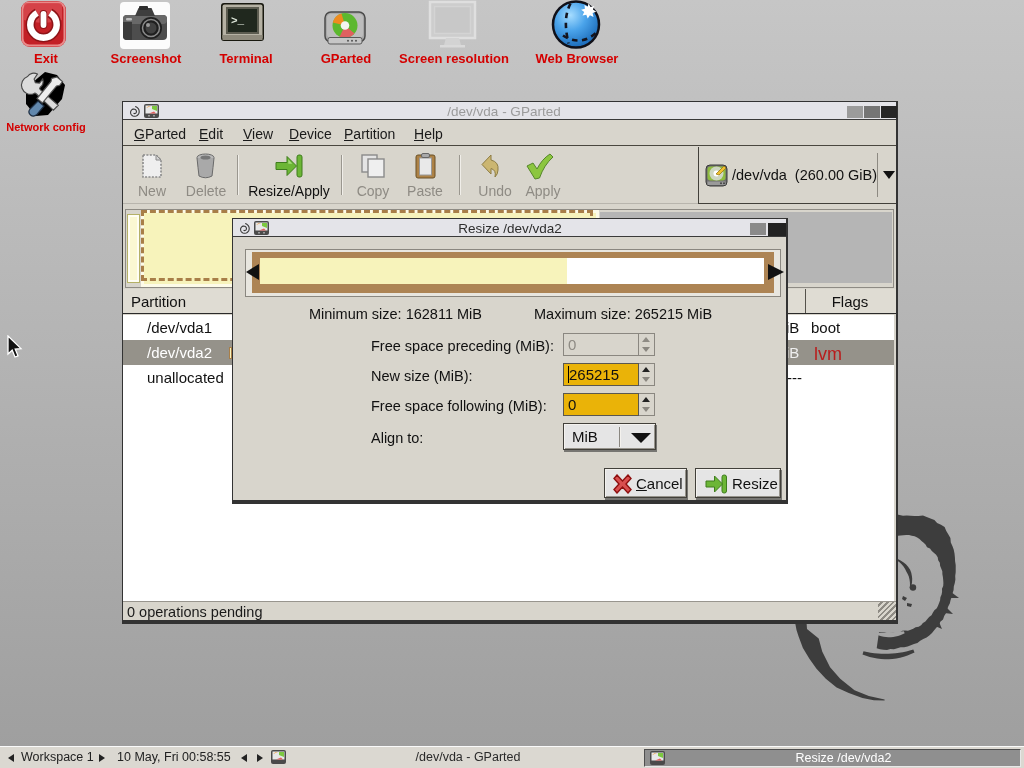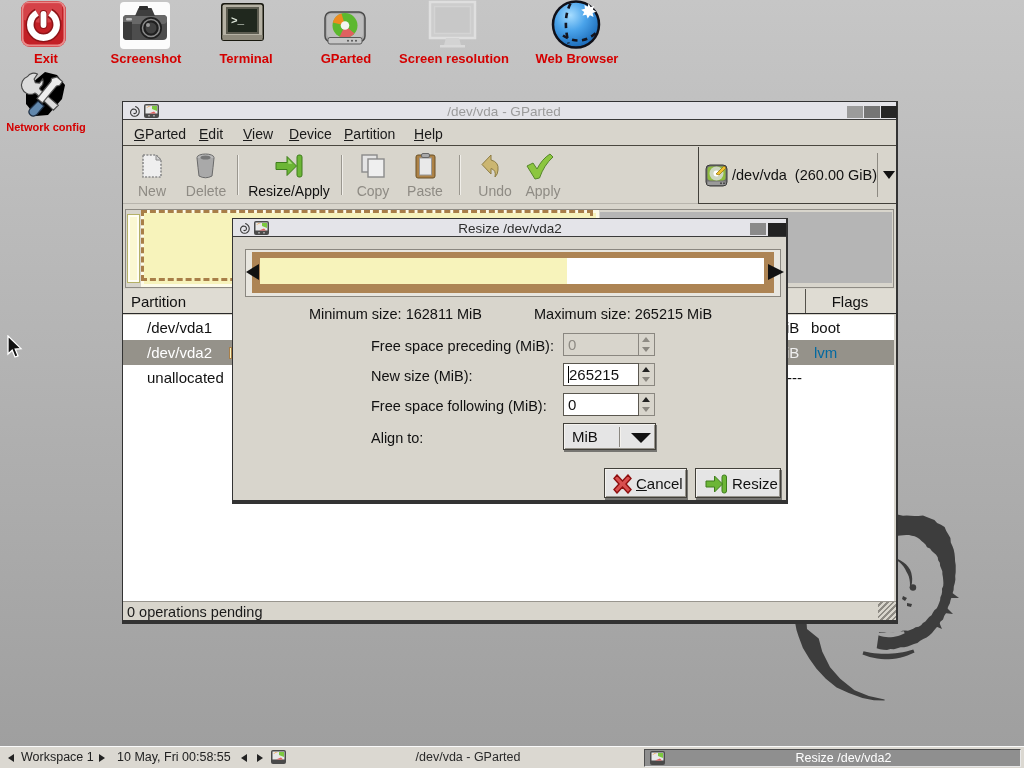--- a/index.html
+++ b/index.html
@@ -4,21 +4,21 @@
 html,body{width:1024px;height:768px;overflow:hidden}
 body{font-family:"Liberation Sans",sans-serif;background:linear-gradient(#c6c6c6,#9e9e9e);position:relative}
 .abs{position:absolute}
 .lbl{position:absolute;font-weight:bold;color:#d40000;font-size:13px;text-align:center;white-space:nowrap;transform:translateX(-50%)}
 
 .win{position:absolute;background:#d8d5cc;border:1px solid #333;border-right-width:2px;border-bottom-width:4px}
 .tbar{position:absolute;left:0;right:0;top:0;height:18px;background:#e4e4e9;border-bottom:1px solid #3a3a3a}
 .tbtn{position:absolute;top:4px;width:16px;height:12px}
 .ttext{position:absolute;top:2px;font-size:13.5px;white-space:nowrap}
 
-.fld{position:absolute;border:1px solid #5a574f;background:#ffffff;font-size:15px;color:#111;padding-left:4px;line-height:21px}
+.fld{position:absolute;border:1px solid #5a574f;background:#eab308;font-size:15px;color:#111;padding-left:4px;line-height:21px}
 .spin{position:absolute;width:16px;border:1px solid #8a8780;border-left:none;background:#d8d5cc}
 .btn3{position:absolute;background:#e5e5e5;border:1px solid #42403a;box-shadow:inset 1px 1px 0 #f4f2ee,inset -1px -1px 0 #96938b,1px 2px 0 rgba(40,40,40,.55);font-size:15px;color:#111}
 .tri-up{width:0;height:0;border-left:4px solid transparent;border-right:4px solid transparent;border-bottom:5px solid #222;position:absolute;left:3px;top:3px}
 .tri-dn{width:0;height:0;border-left:4px solid transparent;border-right:4px solid transparent;border-top:5px solid #8a8780;position:absolute;left:3px;top:13px}
 .sep{position:absolute;width:1px;background:#9a978f;box-shadow:1px 0 0 #f0eee9}
 .titem{position:absolute;text-align:left;font-size:14px;color:#8e8b84;transform:translateX(-50%)}
 .mitem{position:absolute;font-size:14px;color:#1a1a1a;top:5px}
 u{text-decoration:underline}
 </style></head>
 <body>
@@ -222,21 +222,21 @@
    <div class="abs" style="left:682px;top:0;width:89px;height:24px;border-left:1px solid #55524b;text-align:center;font-size:15px;color:#111;padding-top:4px">Flags</div>
  </div>
 
  <div class="abs" style="left:0;top:213px;width:771px;height:286px;background:#fff">
    <div class="abs" style="left:0;top:25px;width:771px;height:25px;background:#95928a"></div>
    <div class="abs" style="left:24px;top:4px;font-size:15px;color:#111">/dev/vda1</div>
    <div class="abs" style="left:663px;top:4px;font-size:15px;color:#111">iB</div>
    <div class="abs" style="left:688px;top:4px;font-size:15px;color:#111">boot</div>
    <div class="abs" style="left:24px;top:29px;font-size:15px;color:#fff">/dev/vda2</div>
    <div class="abs" style="left:663px;top:29px;font-size:15px;color:#eee">iB</div>
-   <div class="abs" style="left:691px;top:29px;font-size:15px;color:#0369a1">lvm</div>
+   <div class="abs" style="left:691px;top:29px;font-size:18px;color:#b91c1c">lvm</div>
    <div class="abs" style="left:106px;top:32px;width:3px;height:12px;background:#f7f3bb;border:1px solid #a87e48"></div>
    <div class="abs" style="left:24px;top:54px;font-size:15px;color:#111">unallocated</div>
    <div class="abs" style="left:664px;top:54px;font-size:15px;color:#111">---</div>
  </div>
 
  <div class="abs" style="left:0;top:499px;width:773px;height:19px;background:#d8d5cc;border-top:1px solid #98958e">
    <div class="abs" style="left:4px;top:2px;font-size:14.5px;color:#1a1a1a">0 operations pending</div>
    <div class="abs" style="right:0;top:0;width:18px;height:18px;background:repeating-linear-gradient(135deg,#d8d5cc 0 2px,#8e8b84 2px 4px)"></div>
  </div>
 </div>

